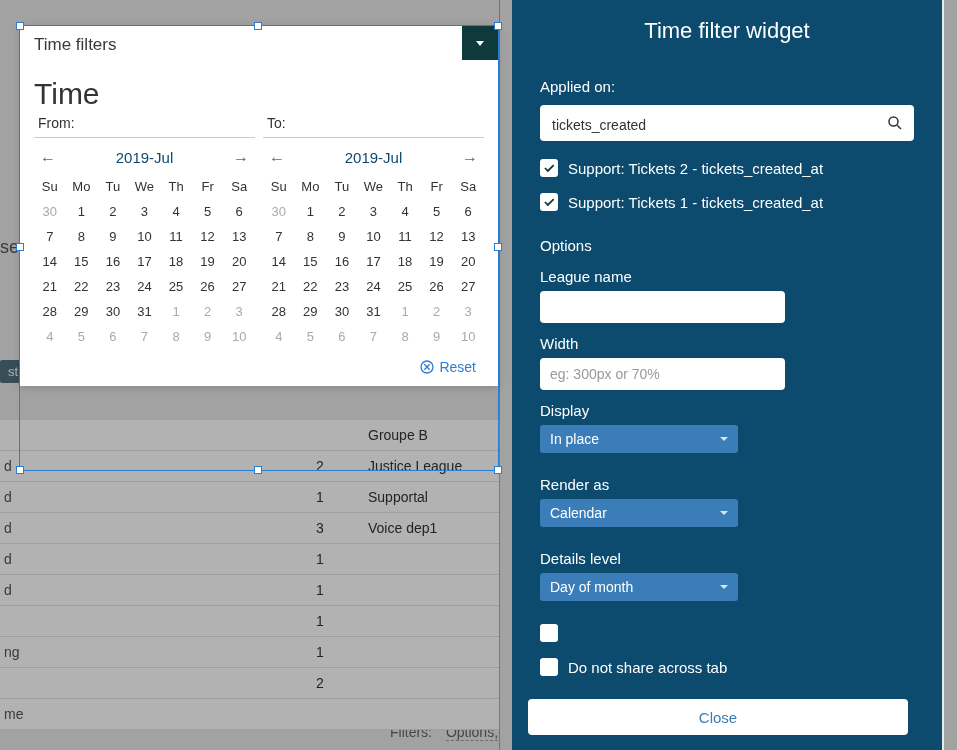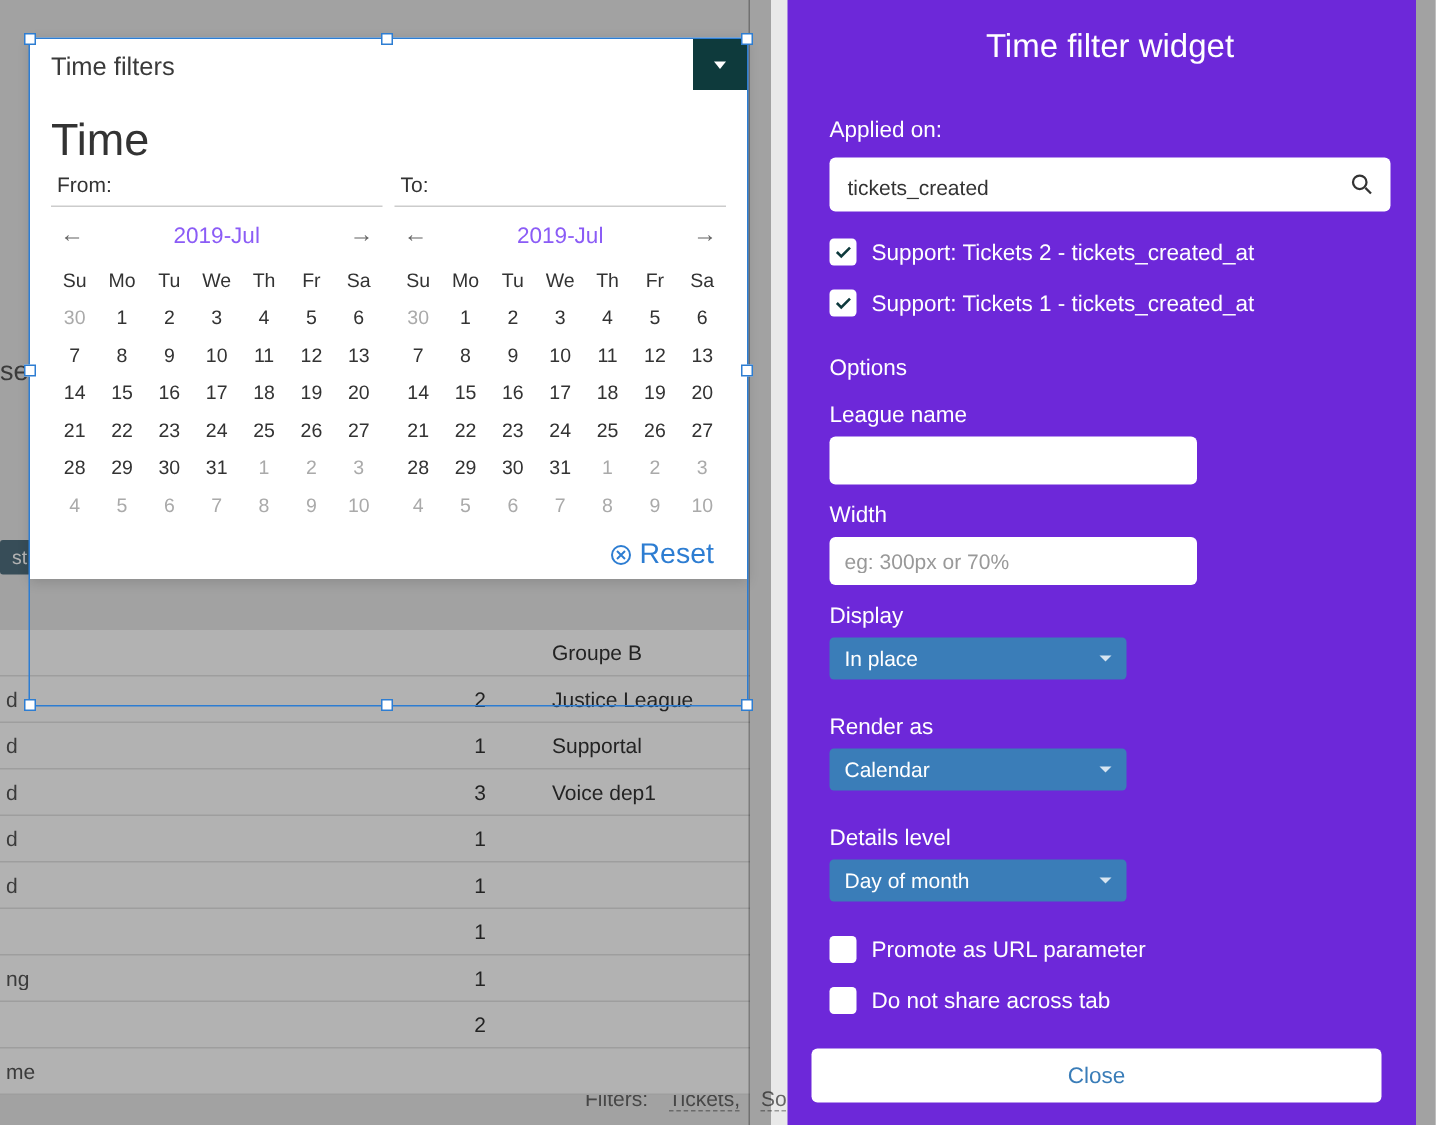--- a/index.html
+++ b/index.html
@@ -29,28 +29,28 @@
 .sel-handle { position: absolute; width: 8px; height: 8px; background: #fff; border: 1px solid #2d7dd2; z-index: 15; }
 .sel-outline { position: absolute; border: 1px solid #2d7dd2; z-index: 12; pointer-events: none; }
 
 .time-label { font-size: 30px; color: #333; padding: 20px 14px 0; font-weight: 500; }
 
 .cal-row { display: flex; gap: 0; padding: 0 10px; }
 .cal-block { width: 50%; padding: 0 4px; }
 .cal-lbl { font-size: 14px; color: #333; padding: 4px 4px 6px; border-bottom: 1px solid #ccc; margin-bottom: 6px;}
 .cal-nav { display: flex; justify-content: space-between; align-items: center; padding: 4px 2px 8px; }
 .cal-nav .arrow { width: 24px; text-align: center; color: #666; font-size: 16px; cursor: pointer; }
-.cal-nav .month { color: #8b5cf6; font-size: 15px; }
+.cal-nav .month { color: #0c4a6e; font-size: 15px; }
 .cal-grid { width: 100%; border-collapse: collapse; }
 .cal-grid th, .cal-grid td { width: 14.28%; text-align: center; font-size: 13px; padding: 5px 0; color: #333; font-weight: 400; }
 .cal-grid .other { color: #aaa; }
-.reset-link { text-align: left; padding: 10px 22px 0 0; color: #2d7dd2; font-size: 19px; cursor: pointer; display: flex; justify-content: flex-end; align-items: center; gap: 4px; }
+.reset-link { text-align: left; padding: 10px 22px 0 0; color: #2d7dd2; font-size: 14px; cursor: pointer; display: flex; justify-content: flex-end; align-items: center; gap: 4px; }
 .reset-link svg { width: 16px; height: 16px; }
 
-.side-panel { position: absolute; right: 2px; top: 0; width: 430px; height: 750px; background: #6d28d9; z-index: 20; color: #fff; padding: 18px 28px 16px; overflow: hidden; }
+.side-panel { position: absolute; right: 15px; top: 0; width: 430px; height: 750px; background: #0c4a6e; z-index: 20; color: #fff; padding: 18px 28px 16px; overflow: hidden; }
 .side-title { text-align: center; font-size: 22px; font-weight: 400; margin-bottom: 34px; }
 .side-label { font-size: 15px; margin-bottom: 10px; color: #fff; }
 .search-wrap { position: relative; margin-bottom: 18px; }
 .search-input { width: 100%; height: 36px; padding: 4px 36px 0 12px; border: none; border-radius: 4px; font-size: 14px; color: #333; background:#fff; }
 .search-icon { position: absolute; right: 10px; top: 50%; transform: translateY(-50%); width: 18px; height: 18px; color: #333; }
 
 .check-row { display: flex; align-items: center; gap: 10px; margin-bottom: 16px; font-size: 15px; }
 .checkbox { width: 18px; height: 18px; background: #fff; border-radius: 3px; display: flex; align-items: center; justify-content: center; flex-shrink: 0; }
 .checkbox.checked svg { width: 14px; height: 14px; color: #0e3a3c; }
 
@@ -116,21 +116,21 @@
       <div class="c3"></div>
     </div>
     <div class="row">
       <div class="c1">me</div>
       <div class="c2"></div>
       <div class="c3"></div>
     </div>
   </div>
 <div class="bg-footer">
   <span style="border:none">Filters:</span>
-  <span>Tickets,</span>
+  <span>Options,</span>
   <span>So</span>
 </div>
 
 <div class="overlay"></div>
 <div class="right-overlay"></div>
 <div class="far-right-strip"></div>
 
 <div class="sel-outline" style="left:19px;top:25px;width:480px;height:446px;"></div>
 <div class="sel-handle" style="left:16px;top:22px;"></div>
 <div class="sel-handle" style="left:254px;top:22px;"></div>
@@ -366,21 +366,20 @@
   </div>
 
   <div class="field-label">Details level</div>
   <div class="select-box">
     <span>Day of month</span>
     <div class="tri"></div>
   </div>
 
   <div class="check-row" style="margin-top:8px;">
     <div class="checkbox unchecked"></div>
-    <span>Promote as URL parameter</span>
   </div>
   <div class="check-row">
     <div class="checkbox unchecked"></div>
     <span>Do not share across tab</span>
   </div>
 
   <button class="close-btn">Close</button>
 </div>
 
 </body></html>

